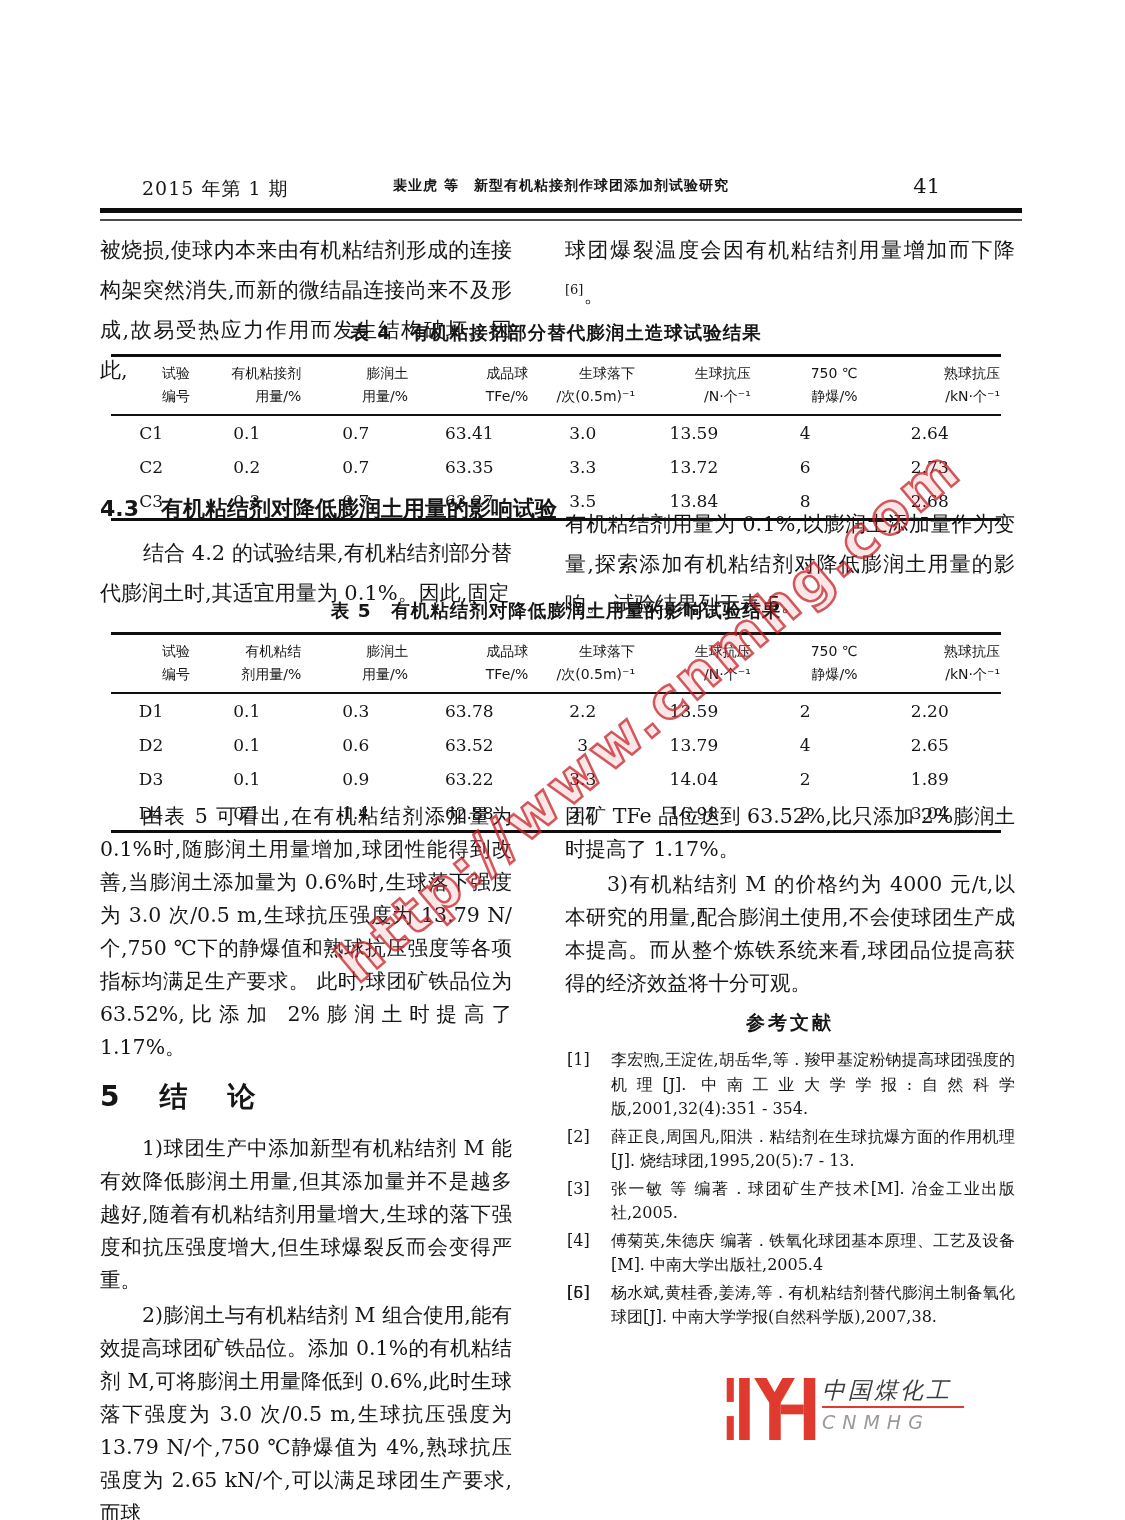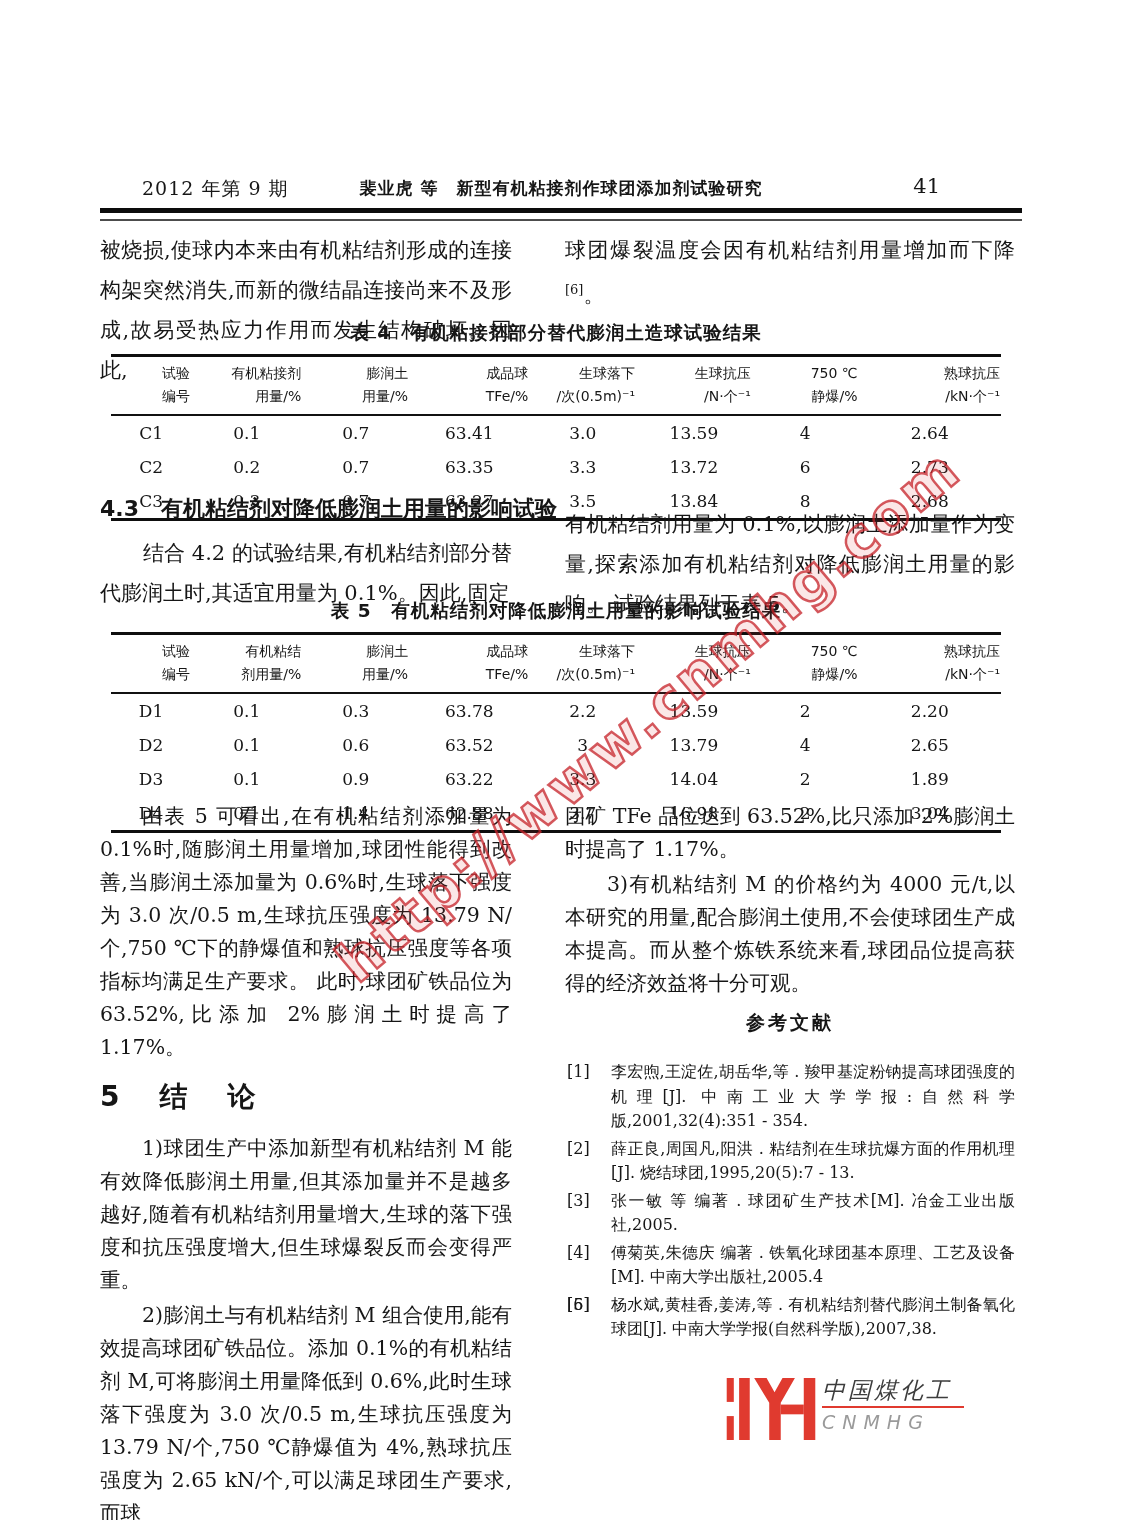--- a/index.html
+++ b/index.html
@@ -4,21 +4,21 @@
 <style>
   html,body{margin:0;padding:0;background:#e8e8e8;}
   .page{
     position:relative;width:1125px;height:1520px;background:#ffffff;
     font-family:"DejaVu Serif","Liberation Serif",serif;color:#161616;
     overflow:hidden;margin:0 auto;
   }
   .hd{position:absolute;top:176px;left:100px;width:922px;height:28px;font-size:19px;}
   .hd-issue{position:absolute;left:42px;top:0;letter-spacing:1px;}
   .hd-title{position:absolute;left:0;right:0;text-align:center;top:1px;
-    font-family:"DejaVu Sans","Liberation Sans",sans-serif;font-weight:bold;font-size:17px;letter-spacing:1px;}
+    font-family:"DejaVu Sans","Liberation Sans",sans-serif;font-weight:bold;font-size:14px;letter-spacing:1px;}
   .hd-page{position:absolute;right:82px;top:-2px;font-size:21px;}
   .rule-thick{position:absolute;top:208px;left:100px;width:922px;height:5px;background:#0c0c0c;}
   .rule-thin{position:absolute;top:219px;left:100px;width:922px;height:2px;background:#4c4c4c;}
 
   .col-l{left:100px;width:412px;}
   .col-r{left:565px;width:450px;}
   .blk{position:absolute;}
   .para{font-size:21px;line-height:40px;text-align:justify;text-justify:inter-ideograph;}
   .para2{font-size:20.5px;line-height:33px;text-align:justify;}
   .ind{text-indent:2.05em;}
@@ -32,21 +32,21 @@
   table.dt thead tr{border-bottom:2px solid #111;}
   table.dt th{font-family:"DejaVu Sans","Liberation Sans",sans-serif;font-weight:normal;
     font-size:14px;line-height:23px;padding:5px 1px 6px 1px;text-align:right;vertical-align:middle;}
   table.dt td{font-size:17px;padding:7px 1px;text-align:center;}
 
   .h43{font-family:"DejaVu Sans","Liberation Sans",sans-serif;font-weight:bold;
     font-size:22px;margin-bottom:9px;white-space:nowrap;}
   .h5{font-family:"DejaVu Sans","Liberation Sans",sans-serif;font-weight:bold;
     font-size:28px;letter-spacing:6px;margin:14px 0 16px 0;}
   .refs-hd{font-family:Liberation Mono, monospace;font-weight:bold;
-    font-size:19px;text-align:center;margin:10px 0 24px 0;letter-spacing:3px;}
+    font-size:19px;text-align:center;margin:10px 0 12px 0;letter-spacing:3px;}
   .ref{position:relative;padding-left:46px;font-size:16px;line-height:24.5px;
     text-align:justify;margin-bottom:3px;}
   .ref-tag{position:absolute;left:2px;top:0;}
 
   .watermark{
     position:absolute;left:255px;top:690px;width:770px;z-index:6;text-align:center;
     transform:rotate(-40deg);
     font-family:"DejaVu Sans","Liberation Sans",sans-serif;font-weight:bold;
     font-size:56px;letter-spacing:3px;
     color:rgba(222,60,60,0.12);
@@ -64,21 +64,21 @@
     color:#9a9a9a;letter-spacing:7px;}
 </style>
 </head>
 <body>
 
 <div class="page">
 
   <div class="watermark">http://www.cnmhg.com</div>
 
   <div class="hd">
-    <span class="hd-issue">2012 年第 9 期</span>
+    <span class="hd-issue">2015 年第 1 期</span>
     <span class="hd-title">裴业虎 等　新型有机粘接剂作球团添加剂试验研究</span>
     <span class="hd-page">41</span>
   </div>
   <div class="rule-thick"></div>
   <div class="rule-thin"></div>
 
   <div class="blk col-l para" style="top:230px;">被烧损,使球内本来由有机粘结剂形成的连接构架突然消失,而新的微结晶连接尚来不及形成,故易受热应力作用而发生结构破坏。因此,</div>
 
   <div class="blk col-r para" style="top:230px;">
     <span>球团爆裂温度会因有机粘结剂用量增加而下降</span><sup>[6]</sup><span>。</span>

